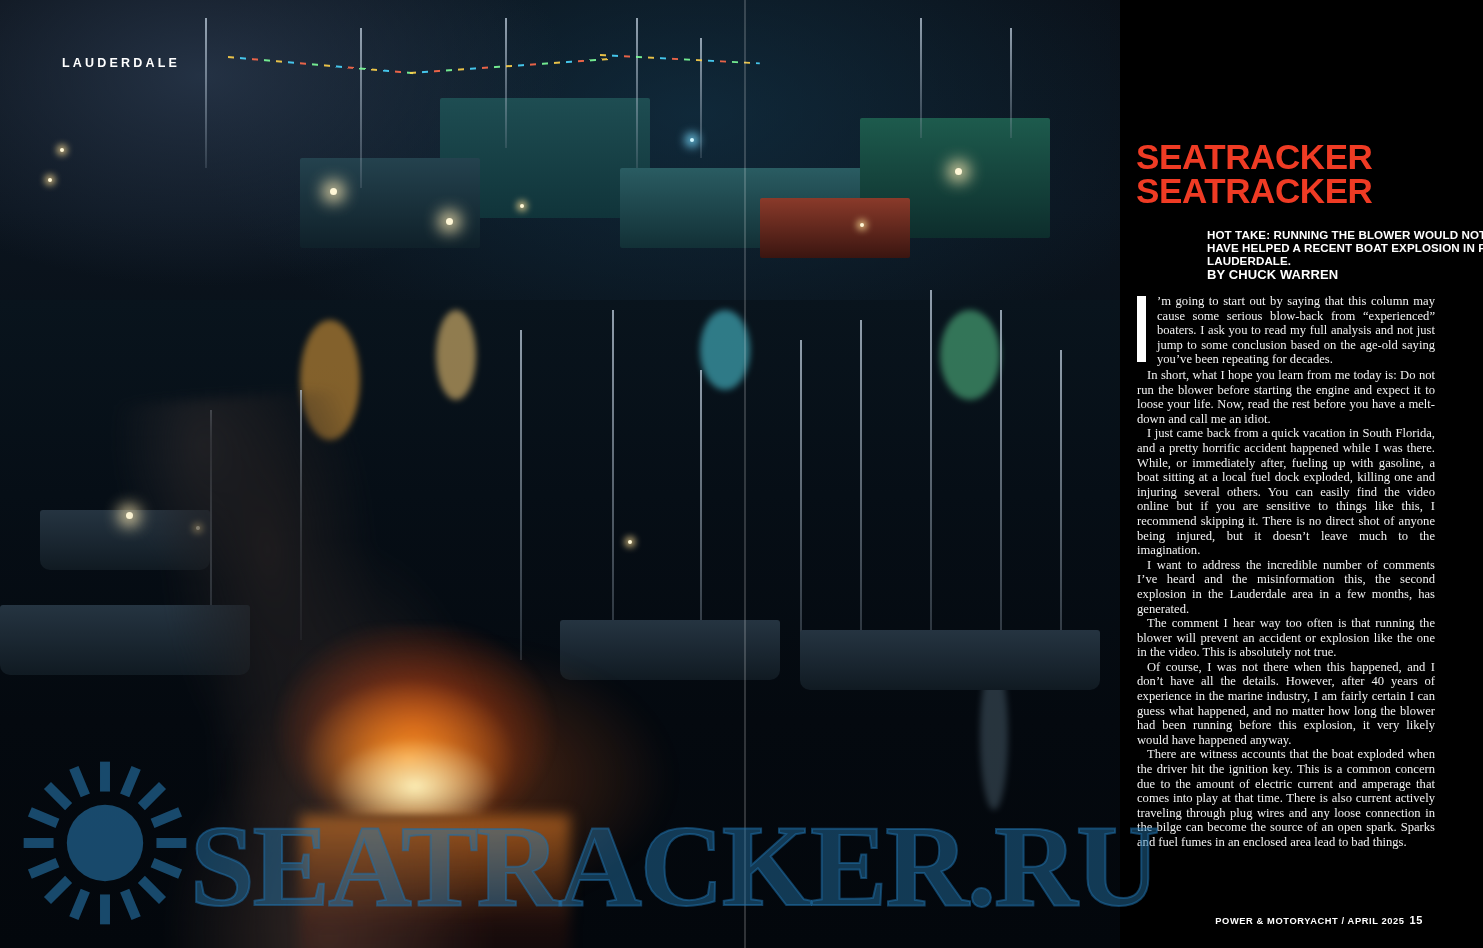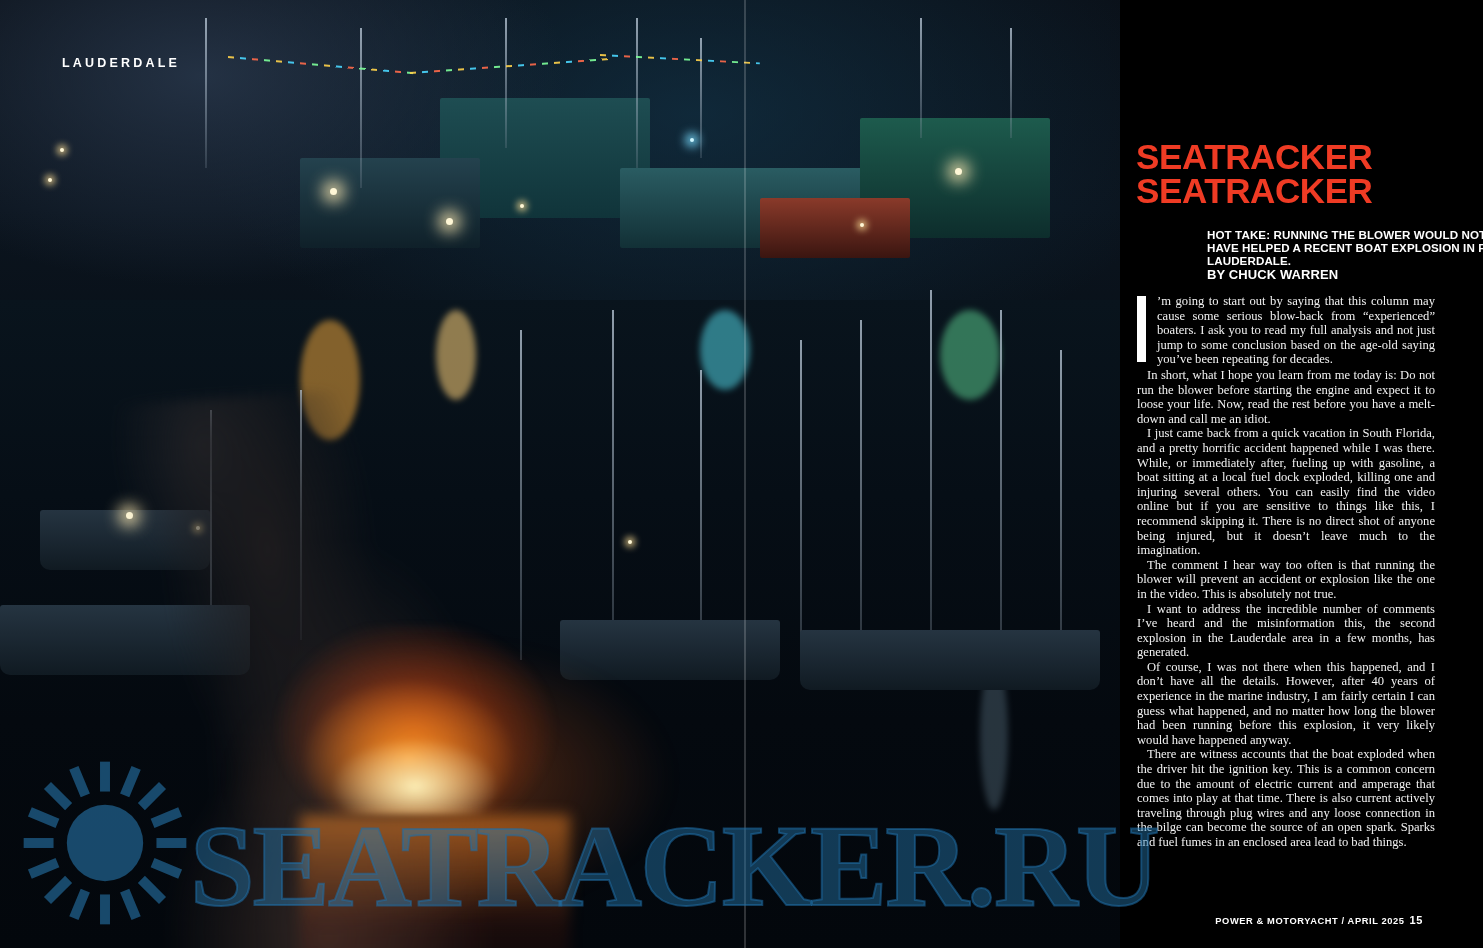--- a/index.html
+++ b/index.html
@@ -347,22 +347,22 @@
     <div class="byline">BY CHUCK WARREN</div>
   </div>
 
   <div class="bodycol">
     <div class="dropwrap">
       <div class="dropcap"></div>
       <p class="first dropbody">’m going to start out by saying that this column may cause some serious blow-back from “experienced” boaters. I ask you to read my full analysis and not just jump to some conclusion based on the age-old saying you’ve been repeating for decades.</p>
     </div>
     <p>In short, what I hope you learn from me today is: Do not run the blower before starting the engine and expect it to loose your life. Now, read the rest before you have a melt-down and call me an idiot.</p>
     <p>I just came back from a quick vacation in South Florida, and a pretty horrific accident happened while I was there. While, or immediately after, fueling up with gasoline, a boat sitting at a local fuel dock exploded, killing one and injuring several others. You can easily find the video online but if you are sensitive to things like this, I recommend skipping it. There is no direct shot of anyone being injured, but it doesn’t leave much to the imagination.</p>
+    <p>I want to address the incredible number of comments I’ve heard and the misinformation this, the second explosion in the Lauderdale area in a few months, has generated.</p>
     <p>The comment I hear way too often is that running the blower will prevent an accident or explosion like the one in the video. This is absolutely not true.</p>
-    <p>I want to address the incredible number of comments I’ve heard and the misinformation this, the second explosion in the Lauderdale area in a few months, has generated.</p>
     <p>Of course, I was not there when this happened, and I don’t have all the details. However, after 40 years of experience in the marine industry, I am fairly certain I can guess what happened, and no matter how long the blower had been running before this explosion, it very likely would have happened anyway.</p>
     <p>There are witness accounts that the boat exploded when the driver hit the ignition key. This is a common concern due to the amount of electric current and amperage that comes into play at that time. There is also current actively traveling through plug wires and any loose connection in the bilge can become the source of an open spark. Sparks and fuel fumes in an enclosed area lead to bad things.</p>
   </div>
 
   <div class="footer">
     <span>POWER &amp; MOTORYACHT  /  APRIL 2025</span><span class="folio">15</span>
   </div>
 
   <div class="watermark">
     <svg class="wm-sun" viewBox="0 0 200 200">

